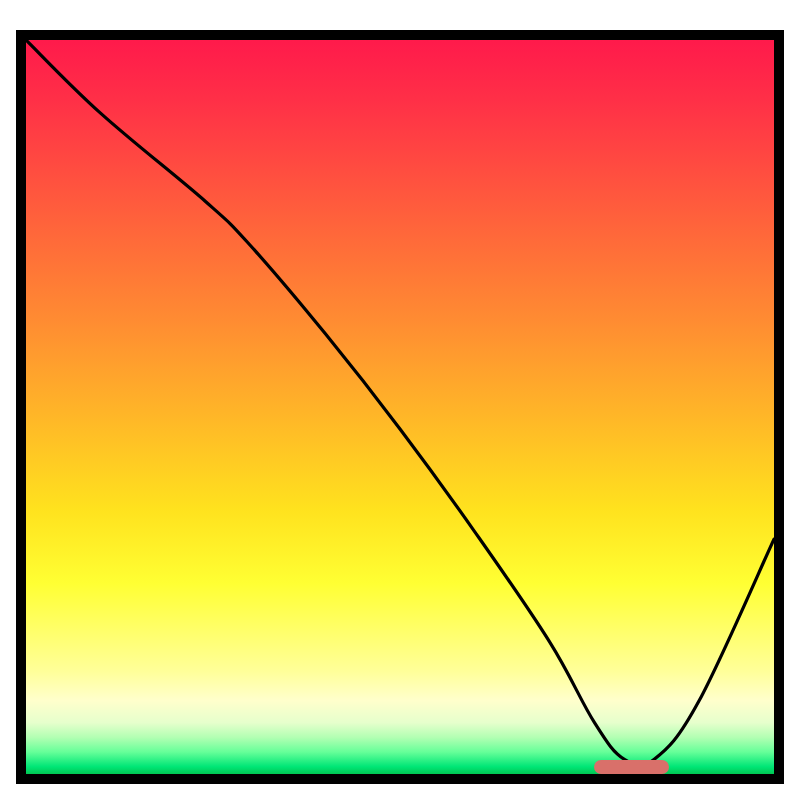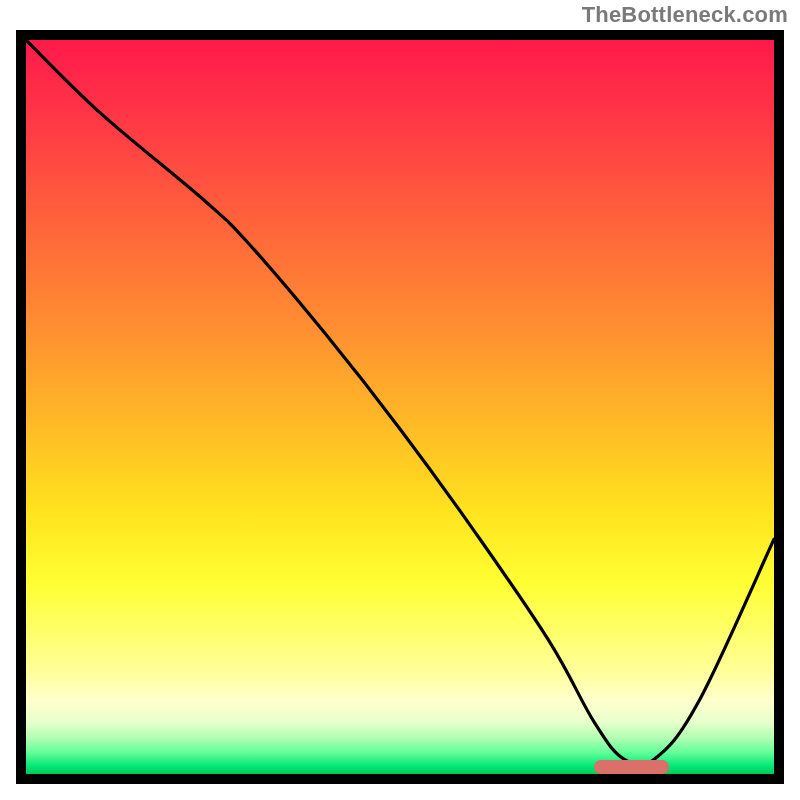--- a/index.html
+++ b/index.html
@@ -77,21 +77,20 @@
     height: 14px;
     border-radius: 7px;
     background: #d9706a;
   }
 </style>
 </head>
 <body>
 
 <div class="wrap">
 
-  <div class="attribution">TheBottleneck.com</div>
 
   <div class="frame">
     <div class="plot">
 
       <div class="gradient"></div>
 
       <svg class="curve" viewBox="0 0 748 734" preserveAspectRatio="none">
         <path fill="none" stroke="#000" stroke-width="3.2" stroke-linejoin="round" stroke-linecap="round" d="M 0.0 0.0 C 13.5 13.2, 42.5 44.3, 74.8 73.4 C 107.1 102.5, 152.6 137.7, 179.5 161.5 C 206.4 185.3, 202.9 181.7, 224.4 205.5 C 245.9 229.3, 272.3 260.6, 299.2 293.6 C 326.1 326.6, 347.1 353.3, 374.0 389.0 C 400.9 424.7, 421.9 453.5, 448.8 491.8 C 475.7 530.1, 502.1 567.5, 523.6 601.9 C 545.1 636.2, 555.0 661.5, 568.5 682.6 C 581.9 703.8, 587.6 712.7, 598.4 719.3 C 609.2 725.9, 614.9 729.9, 628.3 719.3 C 641.8 708.8, 651.7 700.2, 673.2 660.6 C 694.7 621.0, 734.5 528.2, 748.0 499.1"></path>
       </svg>
 

